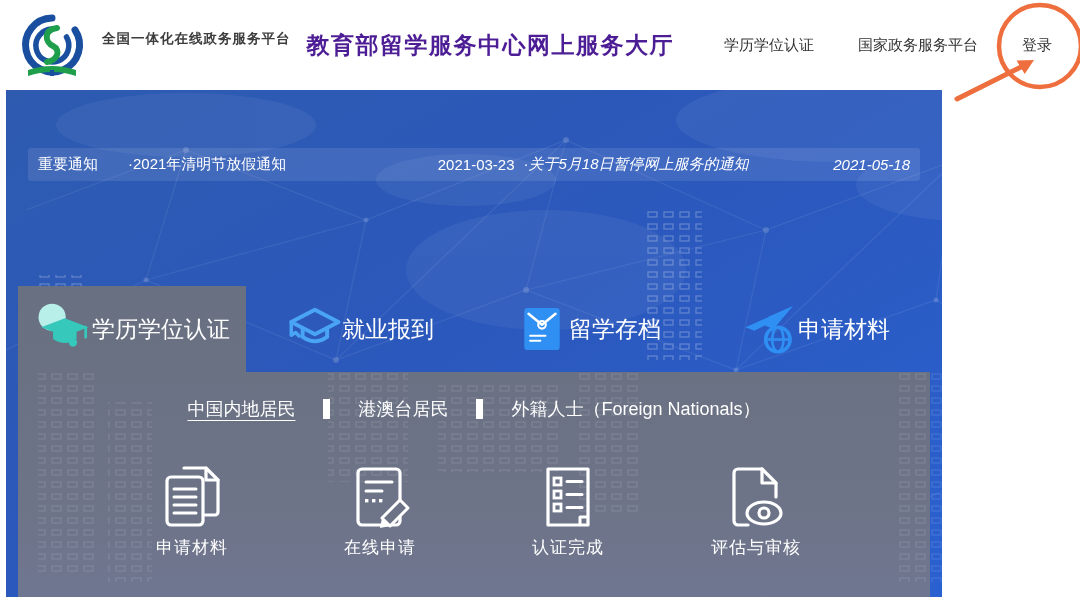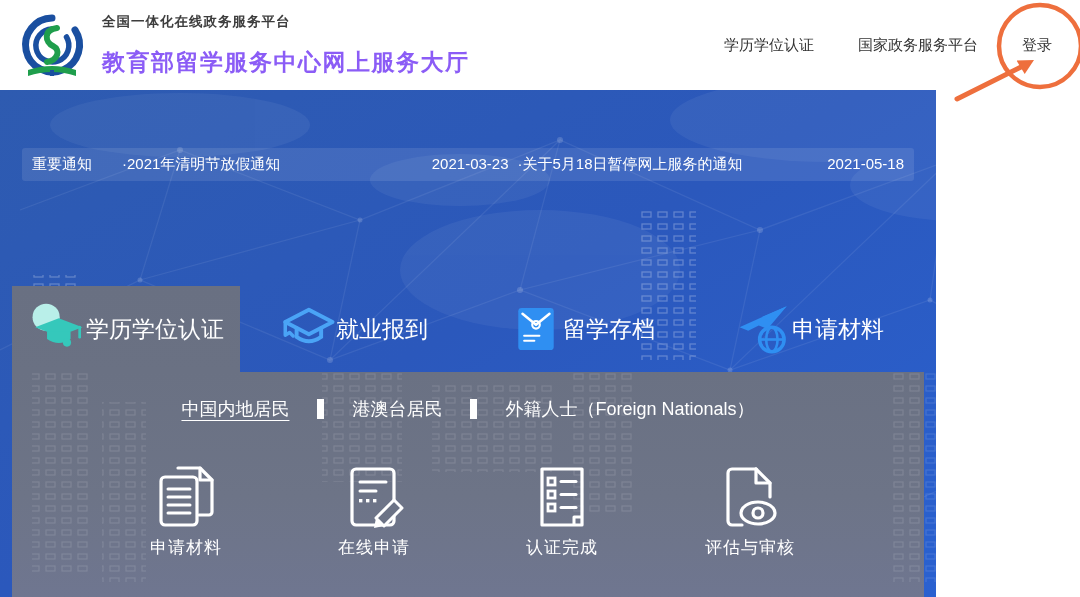--- a/index.html
+++ b/index.html
@@ -3,38 +3,38 @@
 <meta charset="utf-8">
 <style>
   * { margin:0; padding:0; box-sizing:border-box; }
   html,body { width:1080px; height:597px; overflow:hidden; }
   body { font-family:"Liberation Sans", sans-serif; background:#fff; position:relative; }
 
   
   .header { position:absolute; top:0; left:0; width:1080px; height:90px; background:#fff; z-index:2;
             display:flex; align-items:center; }
   .logo { margin:4px 14px 0 16px; flex:0 0 auto; }
-  .titles { display:flex; flex-direction:column; gap:16px; }
+  .titles { display:flex; gap:16px;text-align:center; }
   .site-sub { font-size:13.5px; font-weight:700; color:#3d3d3d; letter-spacing:1px; }
-  .site-main { font-size:23px; font-weight:700; color:#8b5cf6; letter-spacing:1.5px; }
+  .site-main { font-size:23px; font-weight:700; color:#4c1d95; letter-spacing:1.5px; }
   .top-links { margin-left:auto; margin-right:28px; display:flex; align-items:center; gap:44px; }
   .top-link { font-size:15px; color:#333; cursor:pointer; white-space:nowrap; }
 
   
-  .banner { position:absolute; top:90px; left:0; width:936px; height:507px;
+  .banner { position:absolute; top:90px; left:6px; width:936px; height:507px;
             background:linear-gradient(150deg,#2e5bb0 0%, #2b58bc 48%, #2a61d0 100%); overflow:hidden; }
   .deco { position:absolute; inset:0; pointer-events:none; }
 
   
   .notice-bar { position:absolute; left:22px; right:22px; top:58px; height:33px;
                 background:rgba(255,255,255,0.10); border-radius:3px;
                 display:flex; align-items:center; color:#fff; font-size:15px; }
   .notice-label { padding-left:10px; width:100px; flex:0 0 auto; }
-  .notice-item { flex:1; display:flex; justify-content:space-between; align-items:flex-start; min-width:0; }
-  .notice-item + .notice-item { margin-left:9px; }
+  .notice-item { flex:1; display:flex; justify-content:space-between; align-items:center; min-width:0; }
+  .notice-item + .notice-item { margin-left:9px;font-style:italic; }
   .notice-title { cursor:pointer; white-space:nowrap; overflow:hidden; }
   .notice-date { white-space:nowrap; padding-left:14px; }
   .notice-item:first-of-type .notice-date { padding-right:14px; }
   .notice-item:last-of-type { padding-right:10px; }
 
   
   .tabs { position:absolute; left:12px; right:12px; top:196px; height:86px; display:flex; }
   .tab { flex:1 1 0; display:flex; align-items:center; justify-content:center; 
          color:#fff; font-size:23px; cursor:pointer; }
   .tab.active { background:linear-gradient(180deg,#697082,#6a7183); }

